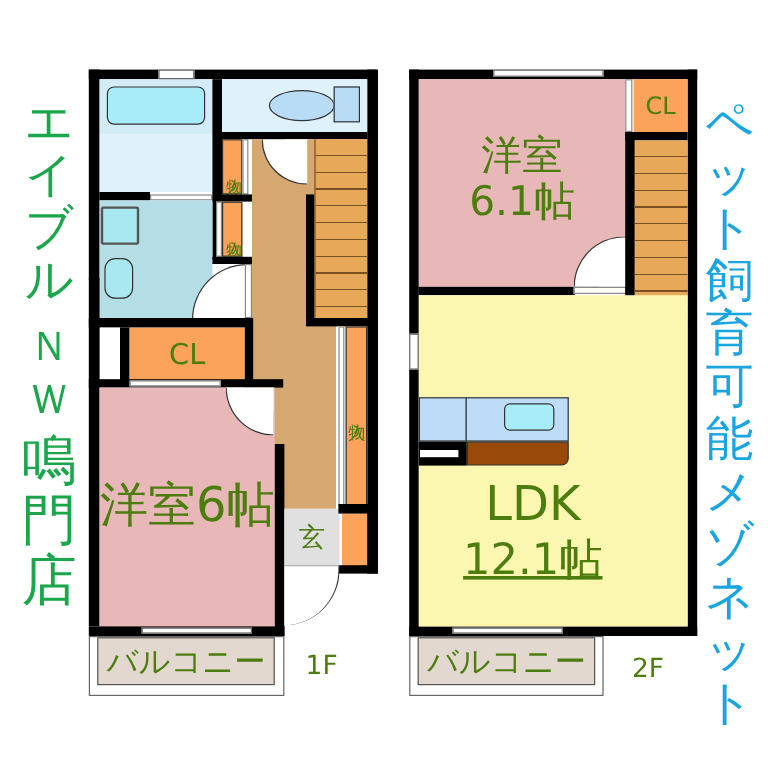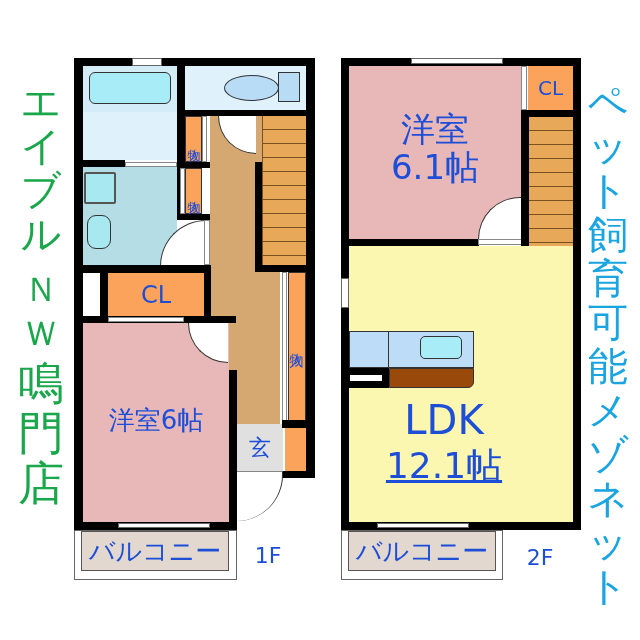--- a/index.html
+++ b/index.html
@@ -1,19 +1,19 @@
 <!DOCTYPE html>
 <html><head>
 <meta charset="utf-8">
 <style>
   html,body{margin:0;padding:0;background:#fff;}
   body{width:640px;height:640px;position:relative;overflow:hidden;font-family:"DejaVu Sans","Liberation Sans",sans-serif;}
   .abs{position:absolute;box-sizing:border-box;}
   .wall{position:absolute;background:#000;}
-  .lbl{position:absolute;display:flex;align-items:center;justify-content:center;color:#1d4ed8;white-space:nowrap;}
+  .lbl{position:absolute;display:flex;align-items:center;justify-content:center;color:#4d7c0f;white-space:nowrap;}
   .vert{position:absolute;display:flex;flex-direction:column;align-items:center;}
   .vert span{display:block;line-height:1;}
   .green span{color:#1aa64a;font-family:"DejaVu Serif","Liberation Serif",serif;font-size:40px;height:44px;}
   .blue span{color:#1aa5e0;font-family:"DejaVu Sans","Liberation Sans",sans-serif;font-size:40px;height:44px;}
   .stair-lines{background-image:repeating-linear-gradient(to bottom,transparent 0,transparent 13px,#7a5020 13px,#7a5020 14px);}
 </style>
 </head>
 <body>
 
 <div class="vert green" style="left:12px;top:82px;width:58px;">
@@ -95,21 +95,21 @@
   <div class="wall" style="left:74px;top:232px;width:9px;height:290px;"></div>
   <div class="wall" style="left:100px;top:273px;width:8px;height:44px;"></div>
   <div class="abs" style="left:108px;top:273px;width:96px;height:44px;background:#fba35a;"></div>
   <div class="lbl" style="left:108px;top:273px;width:96px;height:44px;font-size:24px;">CL</div>
   <div class="wall" style="left:204px;top:265px;width:7px;height:58px;"></div>
 
   <div class="wall" style="left:74px;top:316px;width:162px;height:7px;"></div>
   <div class="abs" style="left:108px;top:317px;width:76px;height:5px;background:#fff;border:1px solid #888;"></div>
   <div class="abs" style="left:83px;top:323px;width:146px;height:200px;background:#e8b8b8;"></div>
   <div class="abs" style="left:188px;top:323px;width:40px;height:40px;background:#fff;border-bottom:1px solid #333;border-left:1px solid #333;border-bottom-left-radius:40px;"></div>
-  <div class="lbl" style="left:83px;top:395px;width:146px;height:50px;font-size:26px;">洋室6帖</div>
+  <div class="lbl" style="left:83px;top:395px;width:146px;height:50px;font-size:40px;">洋室6帖</div>
   <div class="wall" style="left:229px;top:370px;width:8px;height:160px;"></div>
 
   <div class="abs" style="left:237px;top:424px;width:46px;height:47px;background:#e0e0e0;"></div>
   <div class="lbl" style="left:237px;top:424px;width:46px;height:47px;font-size:22px;">玄</div>
   <div class="abs" style="left:285px;top:428px;width:22px;height:44px;background:#fba35a;"></div>
   <div class="wall" style="left:282px;top:420px;width:33px;height:8px;"></div>
   <div class="wall" style="left:306px;top:420px;width:9px;height:58px;"></div>
   <div class="wall" style="left:282px;top:471px;width:33px;height:7px;"></div>
   <div class="abs" style="left:237px;top:471px;width:46px;height:50px;background:#fff;border-top:1px solid #888;border-right:1px solid #333;border-bottom-right-radius:46px;"></div>
 

